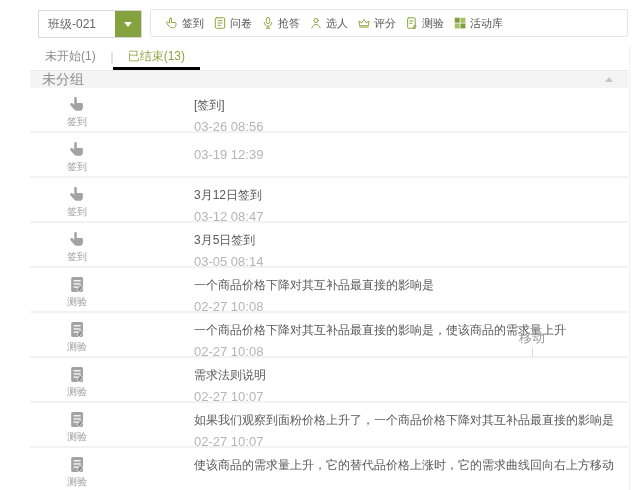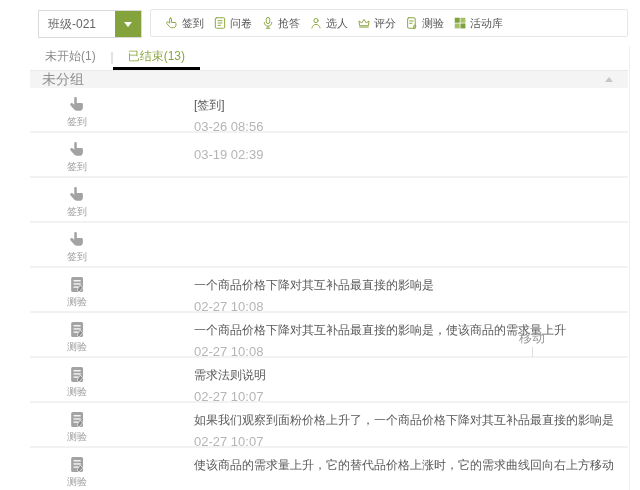--- a/index.html
+++ b/index.html
@@ -165,39 +165,47 @@
     </div>
 
     <div class="row">
       <div class="row-icon-col">
         <svg viewBox="0 0 24 24">
             <path fill="#a3a3a3" d="M9.5 2.5c-.9 0-1.6.7-1.6 1.6v8.2L6 10.6c-.8-.8-2-.8-2.7 0-.7.7-.7 1.9 0 2.6l4.8 5.4c.8.9 2 1.4 3.2 1.4h3.2c2.4 0 4.3-1.9 4.3-4.3v-3.9c0-.9-.7-1.7-1.7-1.7h-6V4.1c0-.9-.7-1.6-1.6-1.6z"></path>
           </svg>
         <span class="ltype">签到</span>
       </div>
       <div class="row-text">
-        <div class="rtime">03-19 02:39</div>
-      </div>
-    </div>
-
-    <div class="row">
-      <div class="row-icon-col">
-        <svg viewBox="0 0 24 24">
-            <path fill="#a3a3a3" d="M9.5 2.5c-.9 0-1.6.7-1.6 1.6v8.2L6 10.6c-.8-.8-2-.8-2.7 0-.7.7-.7 1.9 0 2.6l4.8 5.4c.8.9 2 1.4 3.2 1.4h3.2c2.4 0 4.3-1.9 4.3-4.3v-3.9c0-.9-.7-1.7-1.7-1.7h-6V4.1c0-.9-.7-1.6-1.6-1.6z"></path>
-          </svg>
-        <span class="ltype">签到</span>
-      </div>
-    </div>
-
-    <div class="row">
-      <div class="row-icon-col">
-        <svg viewBox="0 0 24 24">
-            <path fill="#a3a3a3" d="M9.5 2.5c-.9 0-1.6.7-1.6 1.6v8.2L6 10.6c-.8-.8-2-.8-2.7 0-.7.7-.7 1.9 0 2.6l4.8 5.4c.8.9 2 1.4 3.2 1.4h3.2c2.4 0 4.3-1.9 4.3-4.3v-3.9c0-.9-.7-1.7-1.7-1.7h-6V4.1c0-.9-.7-1.6-1.6-1.6z"></path>
-          </svg>
-        <span class="ltype">签到</span>
+        <div class="rtime">03-19 12:39</div>
+      </div>
+    </div>
+
+    <div class="row">
+      <div class="row-icon-col">
+        <svg viewBox="0 0 24 24">
+            <path fill="#a3a3a3" d="M9.5 2.5c-.9 0-1.6.7-1.6 1.6v8.2L6 10.6c-.8-.8-2-.8-2.7 0-.7.7-.7 1.9 0 2.6l4.8 5.4c.8.9 2 1.4 3.2 1.4h3.2c2.4 0 4.3-1.9 4.3-4.3v-3.9c0-.9-.7-1.7-1.7-1.7h-6V4.1c0-.9-.7-1.6-1.6-1.6z"></path>
+          </svg>
+        <span class="ltype">签到</span>
+      </div>
+      <div class="row-text">
+        <div class="rtitle">3月12日签到</div>
+        <div class="rtime">03-12 08:47</div>
+      </div>
+    </div>
+
+    <div class="row">
+      <div class="row-icon-col">
+        <svg viewBox="0 0 24 24">
+            <path fill="#a3a3a3" d="M9.5 2.5c-.9 0-1.6.7-1.6 1.6v8.2L6 10.6c-.8-.8-2-.8-2.7 0-.7.7-.7 1.9 0 2.6l4.8 5.4c.8.9 2 1.4 3.2 1.4h3.2c2.4 0 4.3-1.9 4.3-4.3v-3.9c0-.9-.7-1.7-1.7-1.7h-6V4.1c0-.9-.7-1.6-1.6-1.6z"></path>
+          </svg>
+        <span class="ltype">签到</span>
+      </div>
+      <div class="row-text">
+        <div class="rtitle">3月5日签到</div>
+        <div class="rtime">03-05 08:14</div>
       </div>
     </div>
 
     <div class="row">
       <div class="row-icon-col">
         <svg viewBox="0 0 24 24">
             <rect x="4" y="2.5" width="15" height="19" rx="2" fill="#a3a3a3"></rect>
             <rect x="7" y="6.5" width="9" height="1.6" fill="#fff"></rect>
             <rect x="7" y="10.5" width="9" height="1.6" fill="#fff"></rect>
             <rect x="7" y="14.5" width="6" height="1.6" fill="#fff"></rect>

